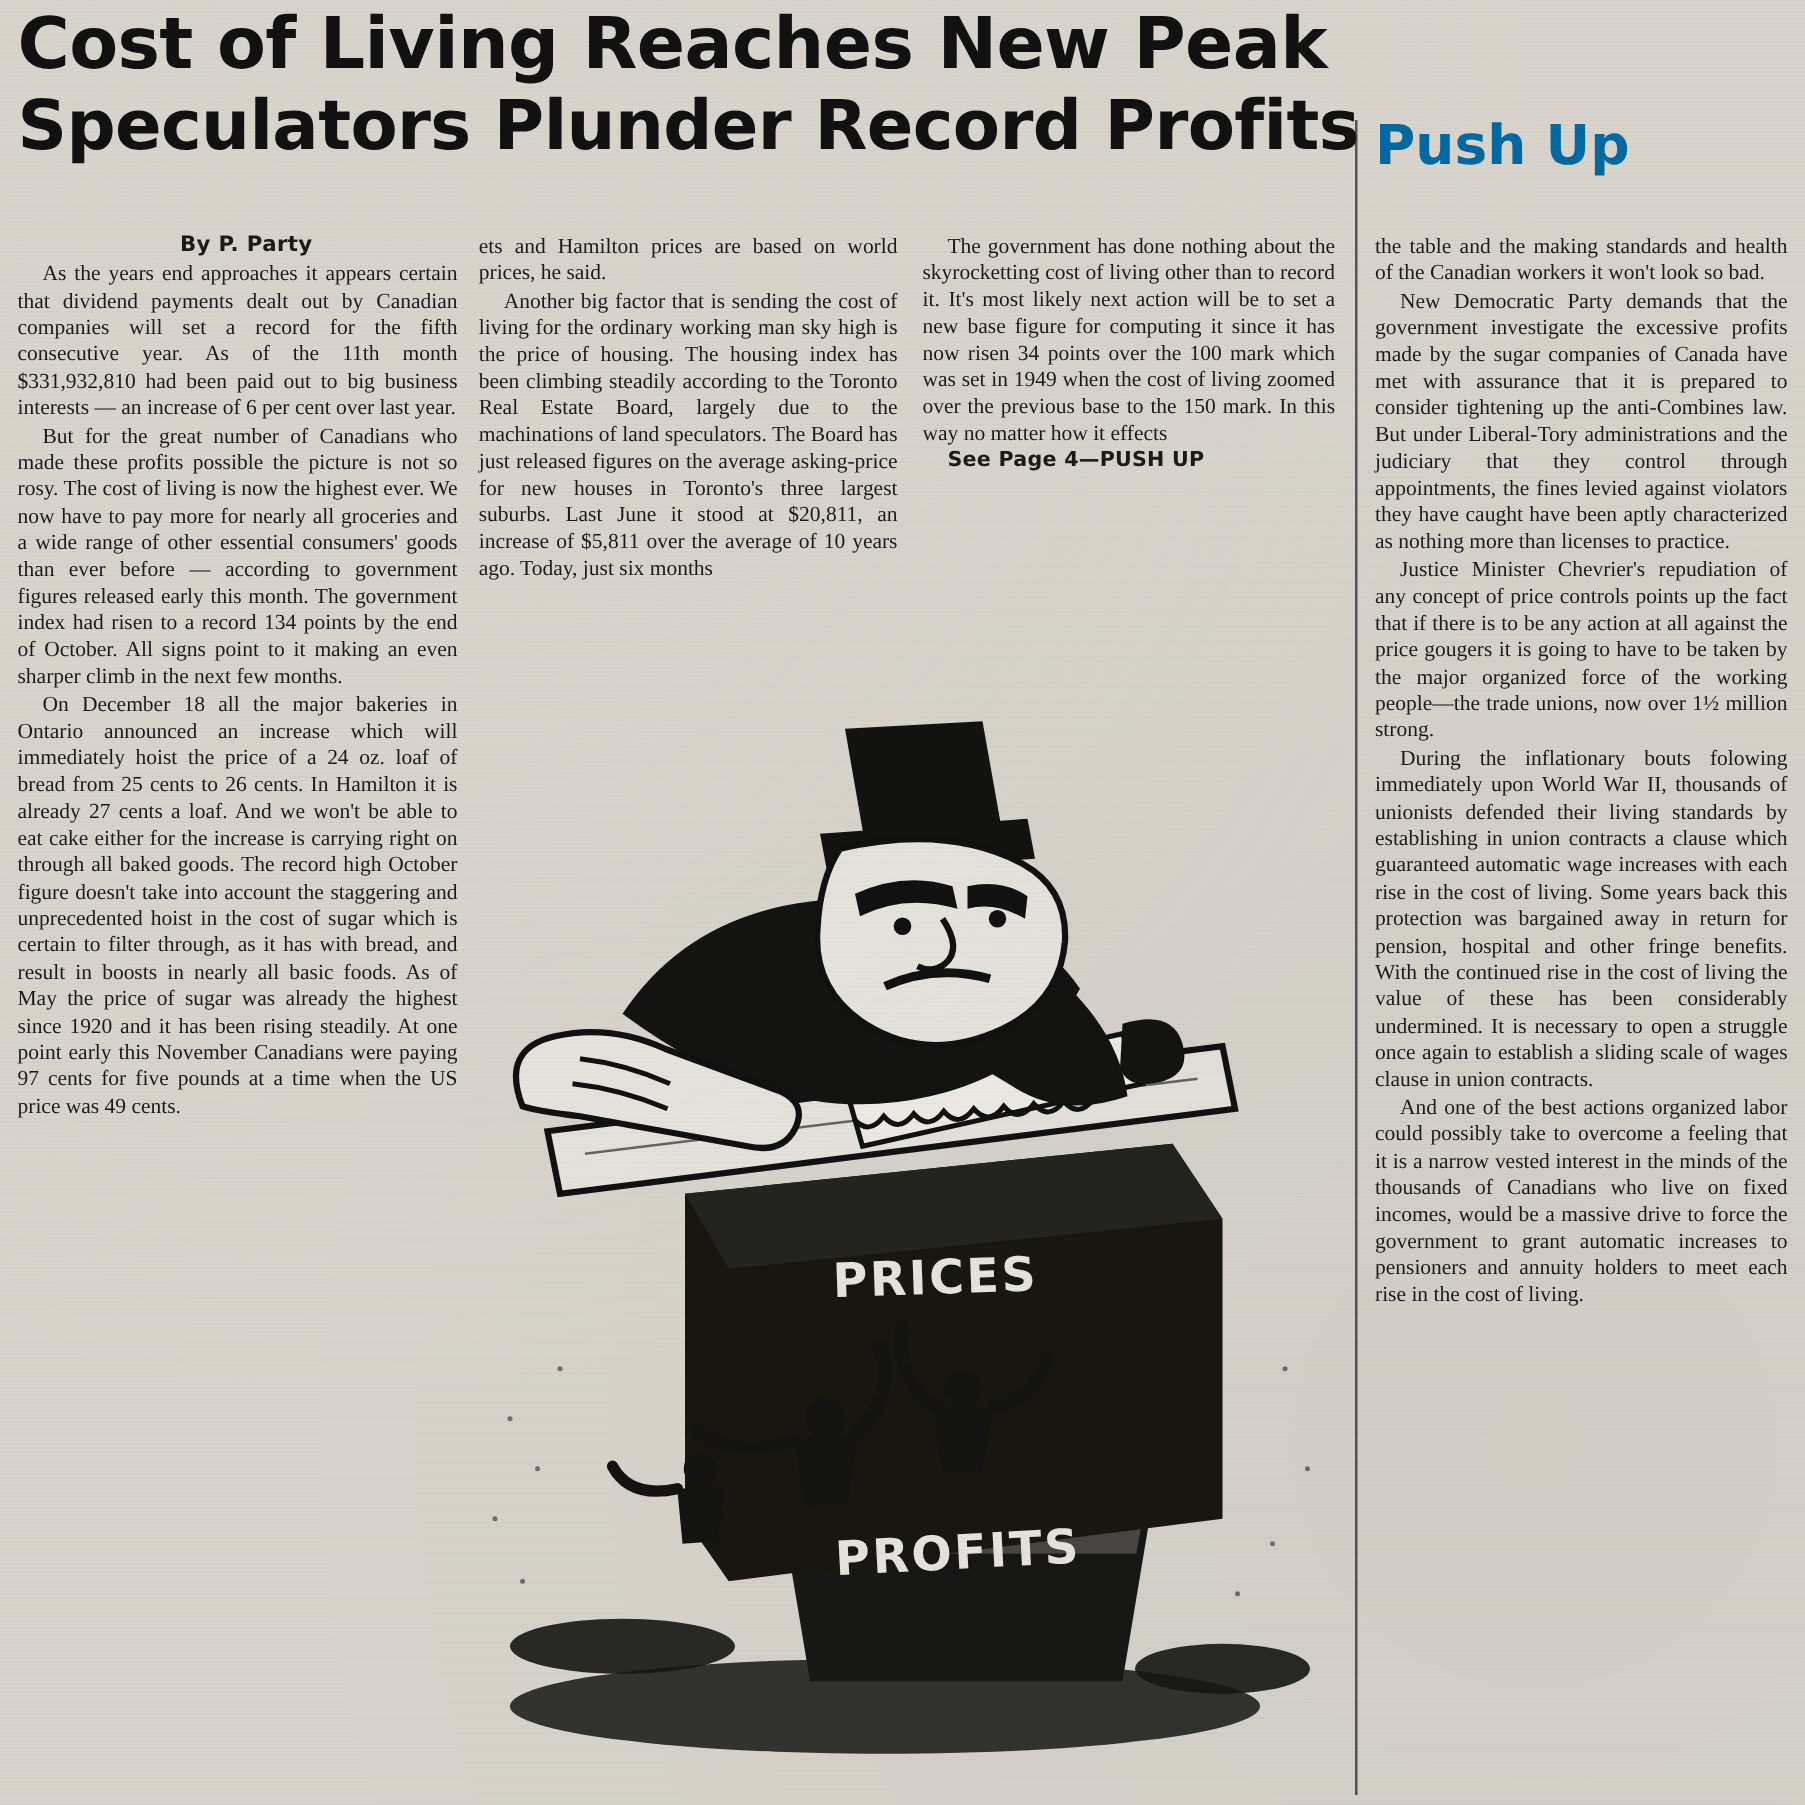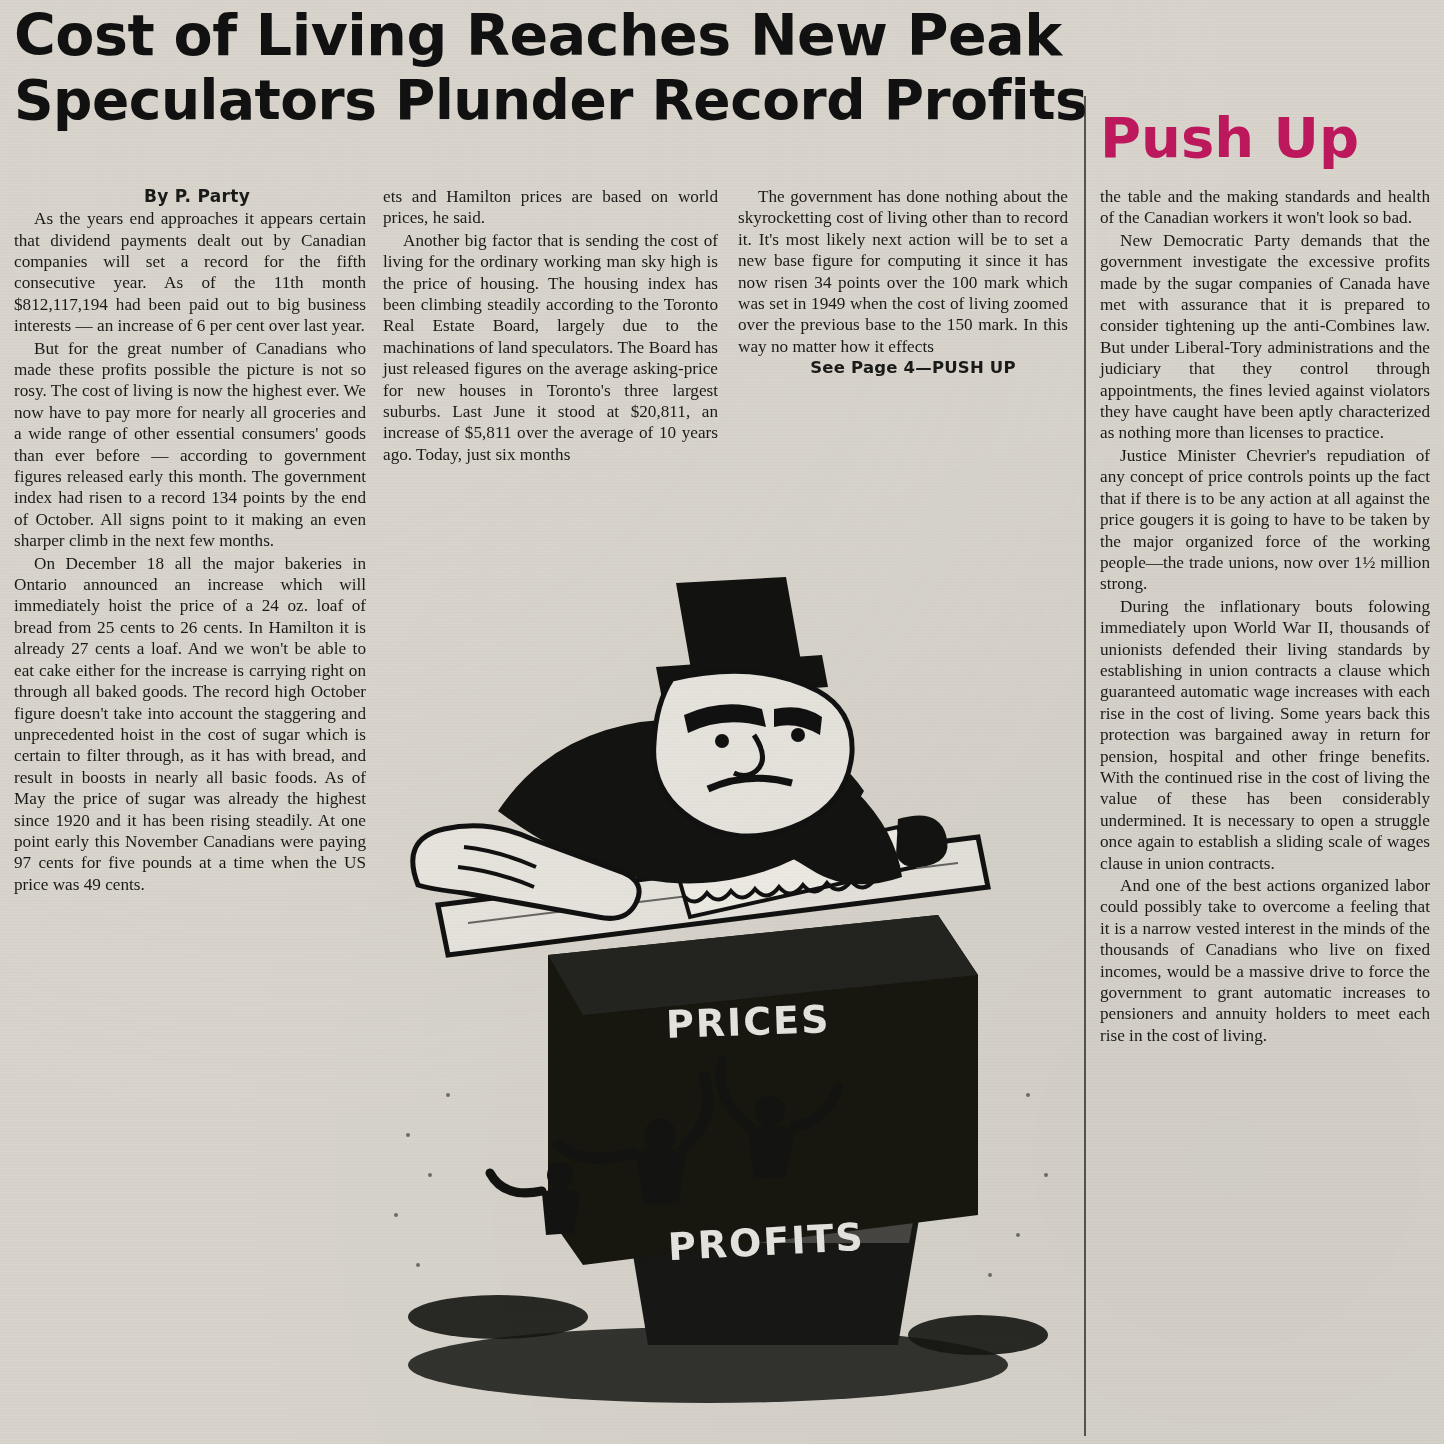--- a/index.html
+++ b/index.html
@@ -48,26 +48,26 @@
     margin: 0;
     white-space: nowrap;
   }
   .headline.line2 {
     margin-top: 12px;
     font-size: 55px;
   }
   .kicker {
     position: absolute;
     left: 1100px;
-    top: 110px;
-    font-family: "DejaVu Sans", sans-serif;
-    font-weight: bold;
-    font-size: 56px;
+    top: 95px;
+    font-family: "DejaVu Sans", sans-serif;
+    font-weight: bold;
+    font-size: 44px;
     line-height: 1;
-    color: #be185d;
+    color: #0369a1;
   }
 
   
   .col {
     position: absolute;
     top: 186px;
     font-size: 17.2px;
     line-height: 1.245;
     text-align: justify;
     text-justify: inter-word;
@@ -91,21 +91,20 @@
     font-size: 17px;
     text-indent: 0;
     margin: 0 0 3px 0;
     padding-left: 110px;
     letter-spacing: 0.3px;
   }
   .jumpline {
     font-family: "DejaVu Sans", sans-serif;
     font-weight: bold;
     font-size: 16.5px;
-    text-align: center;
     text-indent: 0;
     margin-top: 5px;
     letter-spacing: 0.2px;
   }
 
   
   .vrule {
     position: absolute;
     left: 1084px;
     top: 96px;
@@ -144,21 +143,21 @@
     <h1 class="headline">Cost of Living Reaches New Peak</h1>
     <h1 class="headline line2">Speculators Plunder Record Profits</h1>
   </div>
 
   <div class="kicker">Push Up</div>
 
   <div class="vrule"></div>
 
   <div class="col" id="col1">
     <p class="byline">By P. Party</p>
-    <p>As the years end approaches it appears certain that dividend payments dealt out by Canadian companies will set a record for the fifth consecutive year. As of the 11th month $812,117,194 had been paid out to big business interests — an increase of 6 per cent over last year.</p>
+    <p>As the years end approaches it appears certain that dividend payments dealt out by Canadian companies will set a record for the fifth consecutive year. As of the 11th month $331,932,810 had been paid out to big business interests — an increase of 6 per cent over last year.</p>
     <p>But for the great number of Canadians who made these profits possible the picture is not so rosy. The cost of living is now the highest ever. We now have to pay more for nearly all groceries and a wide range of other essential consumers' goods than ever before — according to government figures released early this month. The government index had risen to a record 134 points by the end of October. All signs point to it making an even sharper climb in the next few months.</p>
     <p>On December 18 all the major bakeries in Ontario announced an increase which will immediately hoist the price of a 24 oz. loaf of bread from 25 cents to 26 cents. In Hamilton it is already 27 cents a loaf. And we won't be able to eat cake either for the increase is carrying right on through all baked goods. The record high October figure doesn't take into account the staggering and unprecedented hoist in the cost of sugar which is certain to filter through, as it has with bread, and result in boosts in nearly all basic foods. As of May the price of sugar was already the highest since 1920 and it has been rising steadily. At one point early this November Canadians were paying 97 cents for five pounds at a time when the US price was 49 cents.</p>
   </div>
 
   <div class="col" id="col2">
     <p class="noindent">ets and Hamilton prices are based on world prices, he said.</p>
     <p>Another big factor that is sending the cost of living for the ordinary working man sky high is the price of housing. The housing index has been climbing steadily according to the Toronto Real Estate Board, largely due to the machinations of land speculators. The Board has just released figures on the average asking-price for new houses in Toronto's three largest suburbs. Last June it stood at $20,811, an increase of $5,811 over the average of 10 years ago. Today, just six months</p>
   </div>
 
   <div class="col" id="col3">

